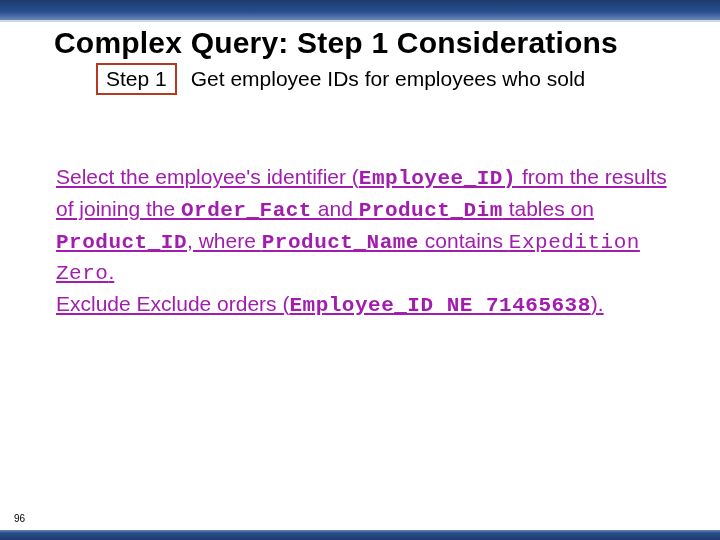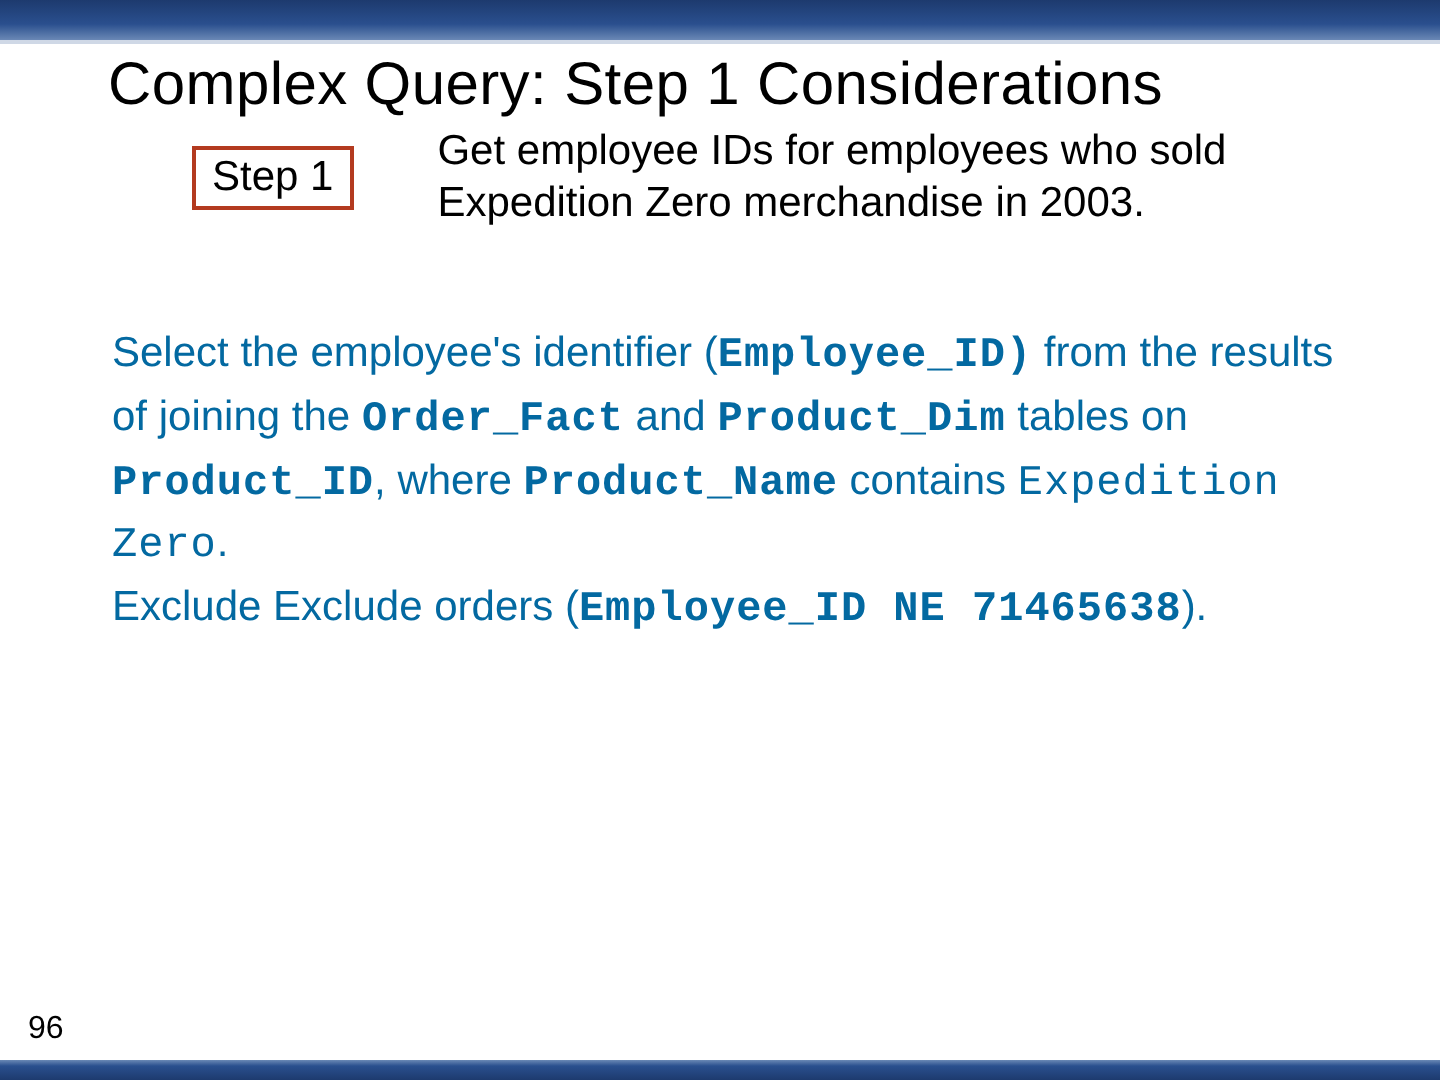--- a/index.html
+++ b/index.html
@@ -23,21 +23,21 @@
     top: 20px; left: 0; right: 0;
     height: 2px;
     background: #cfd8e6;
   }
   .title {
     position: absolute;
     top: 26px;
     left: 54px;
     right: 0;
     font-size: 30px;
-    font-weight: normal;
+    font-weight: bold;
     color: #000;
     white-space: nowrap;
     letter-spacing: 0.2px;
   }
   .step-row {
     position: absolute;
     top: 63px;
     left: 96px;
     right: 40px;
     display: flex;
@@ -48,45 +48,45 @@
     padding: 2px 8px;
     font-size: 21px;
     color: #000;
     margin-right: 14px;
     white-space: nowrap;
   }
   .step-desc {
     font-size: 21px;
     line-height: 1.25;
     color: #000;
-    margin-left: 28px;
   }
   .body-text {
     position: absolute;
     top: 162px;
     left: 56px;
     right: 40px;
     font-size: 21px;
     line-height: 1.42;
-    color: #0369a1;
+    color: #a21caf;
+    text-decoration: underline;
   }
   .mono {
     font-family: "Courier New", Courier, monospace;
     font-weight: bold;
     letter-spacing: 0.5px;
   }
   .mono-plain {
     font-family: "Courier New", Courier, monospace;
     letter-spacing: 0.5px;
   }
   .page-num {
     position: absolute;
     left: 14px;
     bottom: 16px;
-    font-size: 16px;
+    font-size: 10px;
     color: #000;
   }
   .footer-band {
     position: absolute;
     bottom: 0; left: 0; right: 0;
     height: 10px;
     background: linear-gradient(to top, #1d3a6e 0%, #2a4f8e 70%, #6a88b5 100%);
   }
 </style>
 </head>
@@ -94,21 +94,20 @@
 
 <div class="header-band"></div>
 <div class="header-line"></div>
 
 <div class="title">Complex Query: Step 1 Considerations</div>
 
 <div class="step-row">
   <div class="step-box">Step 1</div>
   <div class="step-desc">
     <span>Get employee IDs for employees who sold</span><br>
-    <span>Expedition Zero merchandise in 2003.</span>
   </div>
 </div>
 
 <div class="body-text">
   <span>Select the employee's identifier (</span><span class="mono">Employee_ID)</span><span> from the results of joining the </span><span class="mono">Order_Fact</span><span> and </span><span class="mono">Product_Dim</span><span> tables on </span><span class="mono">Product_ID</span><span>, where </span><span class="mono">Product_Name</span><span> contains </span><span class="mono-plain">Expedition Zero</span><span>.</span>
   <br>
   <span>Exclude Exclude orders (</span><span class="mono">Employee_ID NE 71465638</span><span>).</span>
 </div>
 
 <div class="page-num">96</div>

